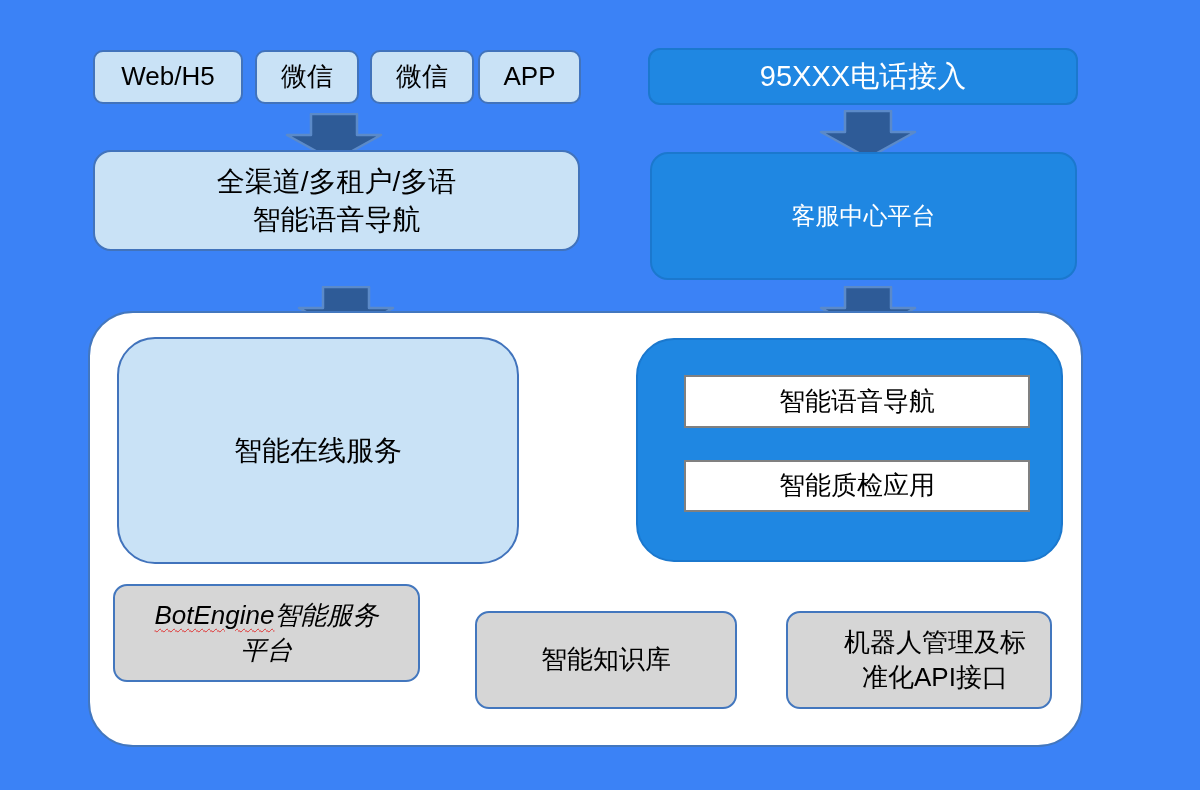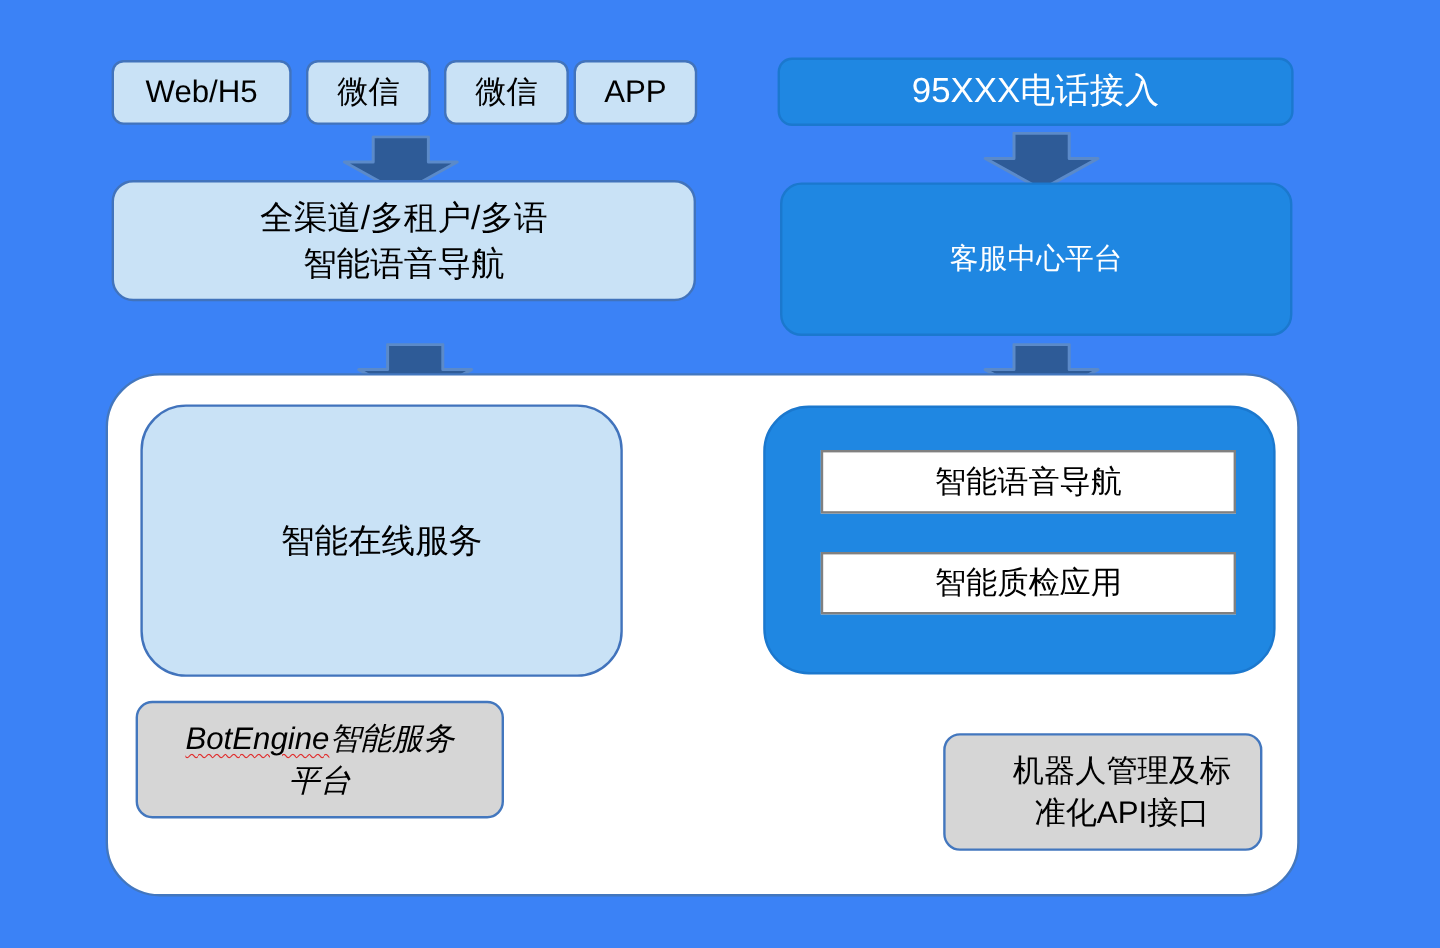--- a/index.html
+++ b/index.html
@@ -122,20 +122,23 @@
   <div class="box white-sub" style="left:684px;top:460px;width:346px;height:52px;z-index:3;">
     <span>智能质检应用</span>
   </div>
 
   <div class="box gray" style="left:113px;top:584px;width:307px;height:98px;z-index:2;font-style:italic;">
     <div>
       <div><span class="squiggle">BotEngine</span><span>智能服务</span></div>
       <div>平台</div>
     </div>
   </div>
+  <div class="box gray" style="left:475px;top:611px;width:262px;height:98px;z-index:2;">
+    <span>智能知识库</span>
+  </div>
   <div class="box gray" style="left:786px;top:611px;width:266px;height:98px;z-index:2;padding-left:32px;">
     <div>
       <div>机器人管理及标</div>
       <div>准化API接口</div>
     </div>
   </div>
 
 </div>
 
 </body></html>

